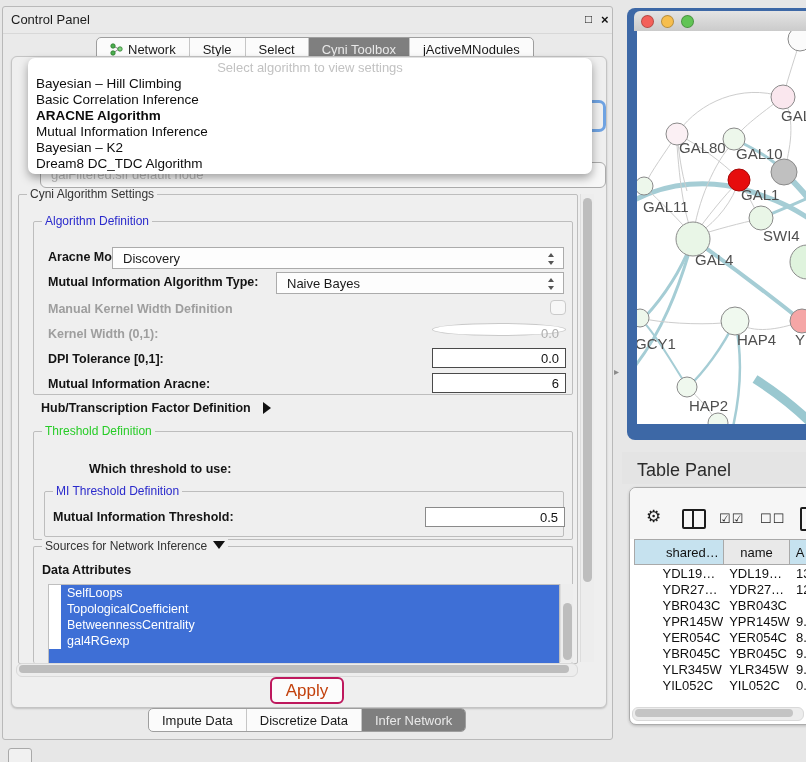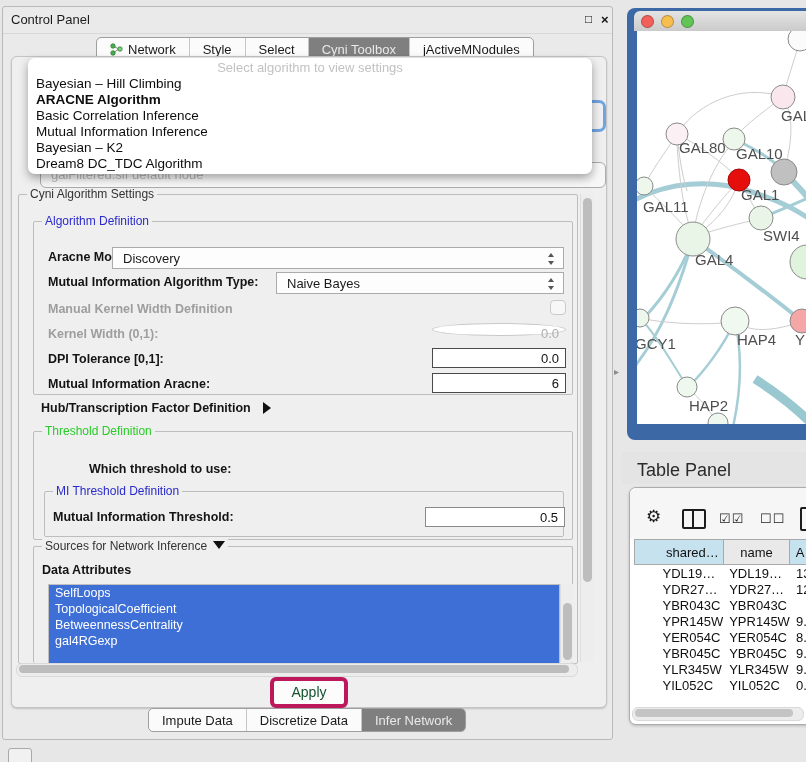--- a/index.html
+++ b/index.html
@@ -69,31 +69,31 @@
   .tfield.mid{border:1px solid #8A8A8A;}
 
   .chk{position:absolute;width:14px;height:13px;border:1px solid #CACACA;border-radius:4px;background:#F7F7F7;}
 
   .tri-right{display:inline-block;margin-left:8px;width:0;height:0;border-top:6px solid transparent;
              border-bottom:6px solid transparent;border-left:8px solid #111;vertical-align:-2px;}
   .tri-down{display:inline-block;margin-left:6px;width:0;height:0;border-left:6px solid transparent;
             border-right:6px solid transparent;border-top:8px solid #111;vertical-align:1px;}
 
   .attr-list{position:absolute;background:#FFFFFF;border:1px solid #BFBFBF;overflow:hidden;}
-  .attr-item{height:16px;line-height:16px;font-size:12.5px;color:#FFFFFF;background:#3E6FD6;padding-left:6px;}
+  .attr-item{height:16px;line-height:16px;font-size:12.5px;color:#FFFFFF;background:#3E6FD6;padding-left:6px;margin-left:12px;}
   .attr-fill{position:absolute;left:0;right:0;bottom:0;top:64px;background:#3E6FD6;}
 
   
   .vscroll{position:absolute;width:13px;background:#EDEDED;border-left:1px solid #DDD;}
   .vthumb{position:absolute;left:2px;width:9px;background:#BDBDBD;border-radius:5px;}
   .hscroll{position:absolute;height:12px;background:#EDEDED;border:1px solid #D9D9D9;border-radius:6px;}
   .hthumb{position:absolute;top:1px;height:8px;background:#BDBDBD;border-radius:4px;}
 
-  .apply-btn{position:absolute;width:70px;height:23px;background:#FCFCFC;border:4px solid #be185d;
-             border-radius:6px;font-size:14px;color:#14532d;text-align:center;line-height:23px;}
+  .apply-btn{position:absolute;width:70px;height:23px;background:#FCFCFC;border:2px solid #be185d;
+             border-radius:6px;font-size:17px;color:#c2410c;text-align:center;line-height:23px;}
 
   .mini-btn{left:8px;top:748px;width:22px;height:16px;background:#F1F1F1;border:1px solid #A9A9A9;border-radius:3px;}
   .resize-mark{left:614px;top:366px;font-size:10px;color:#8A8A8A;}
 
   
   .net-window{left:627px;top:8px;width:179px;height:432px;background:#3D68A6;border-radius:8px 0 0 8px;}
   .net-titlebar{left:7px;top:3px;right:0;height:20px;background:linear-gradient(#E4E4E4,#CBCBCB);
                 border-radius:6px 0 0 0;display:flex;align-items:center;padding-left:7px;gap:7px;}
   .light{width:13px;height:13px;border-radius:50%;border:1px solid rgba(0,0,0,.25);box-sizing:border-box;}
   .net-canvas{left:10px;top:23px;width:169px;height:393px;background:#FFFFFF;overflow:hidden;}
@@ -161,22 +161,22 @@
 
     <div class="abs hidden-combo">
       <span>galFiltered.sif default node</span>
     </div>
     <div class="abs hidden-focus"></div>
 
     <div class="abs dropdown">
       <div class="dd-prompt">Select algorithm to view settings</div>
       <div>
           <div class="dd-item">Bayesian – Hill Climbing</div>
+          <div class="dd-item">Basic Correlation Inference</div>
           <div class="dd-item bold">ARACNE Algorithm</div>
-          <div class="dd-item">Basic Correlation Inference</div>
           <div class="dd-item">Mutual Information Inference</div>
           <div class="dd-item">Bayesian – K2</div>
           <div class="dd-item">Dream8 DC_TDC Algorithm</div>
         </div>
     </div>
 
     <div class="gbox" style="left:6px;top:137px;width:558px;height:468px;">
       <span class="gleg">Cyni Algorithm Settings</span>
 
       <div class="gbox" style="left:14px;top:26px;width:538px;height:172px;">

